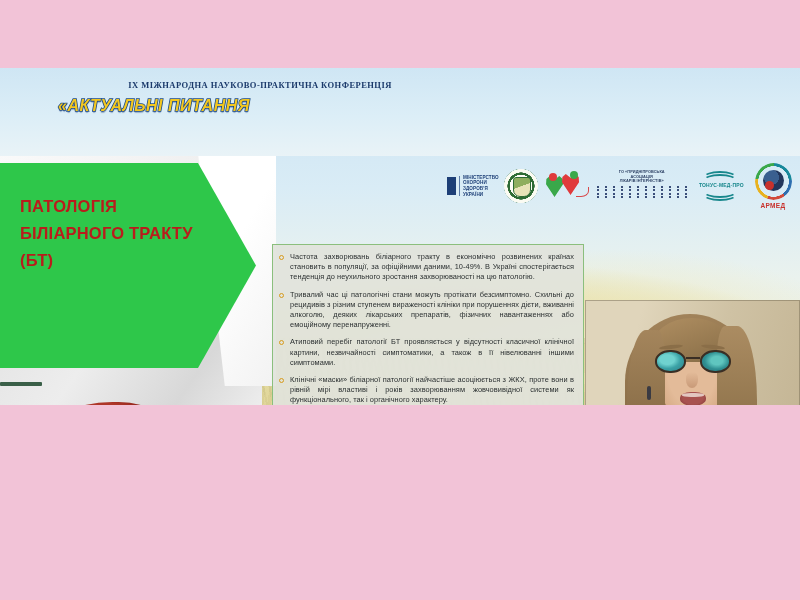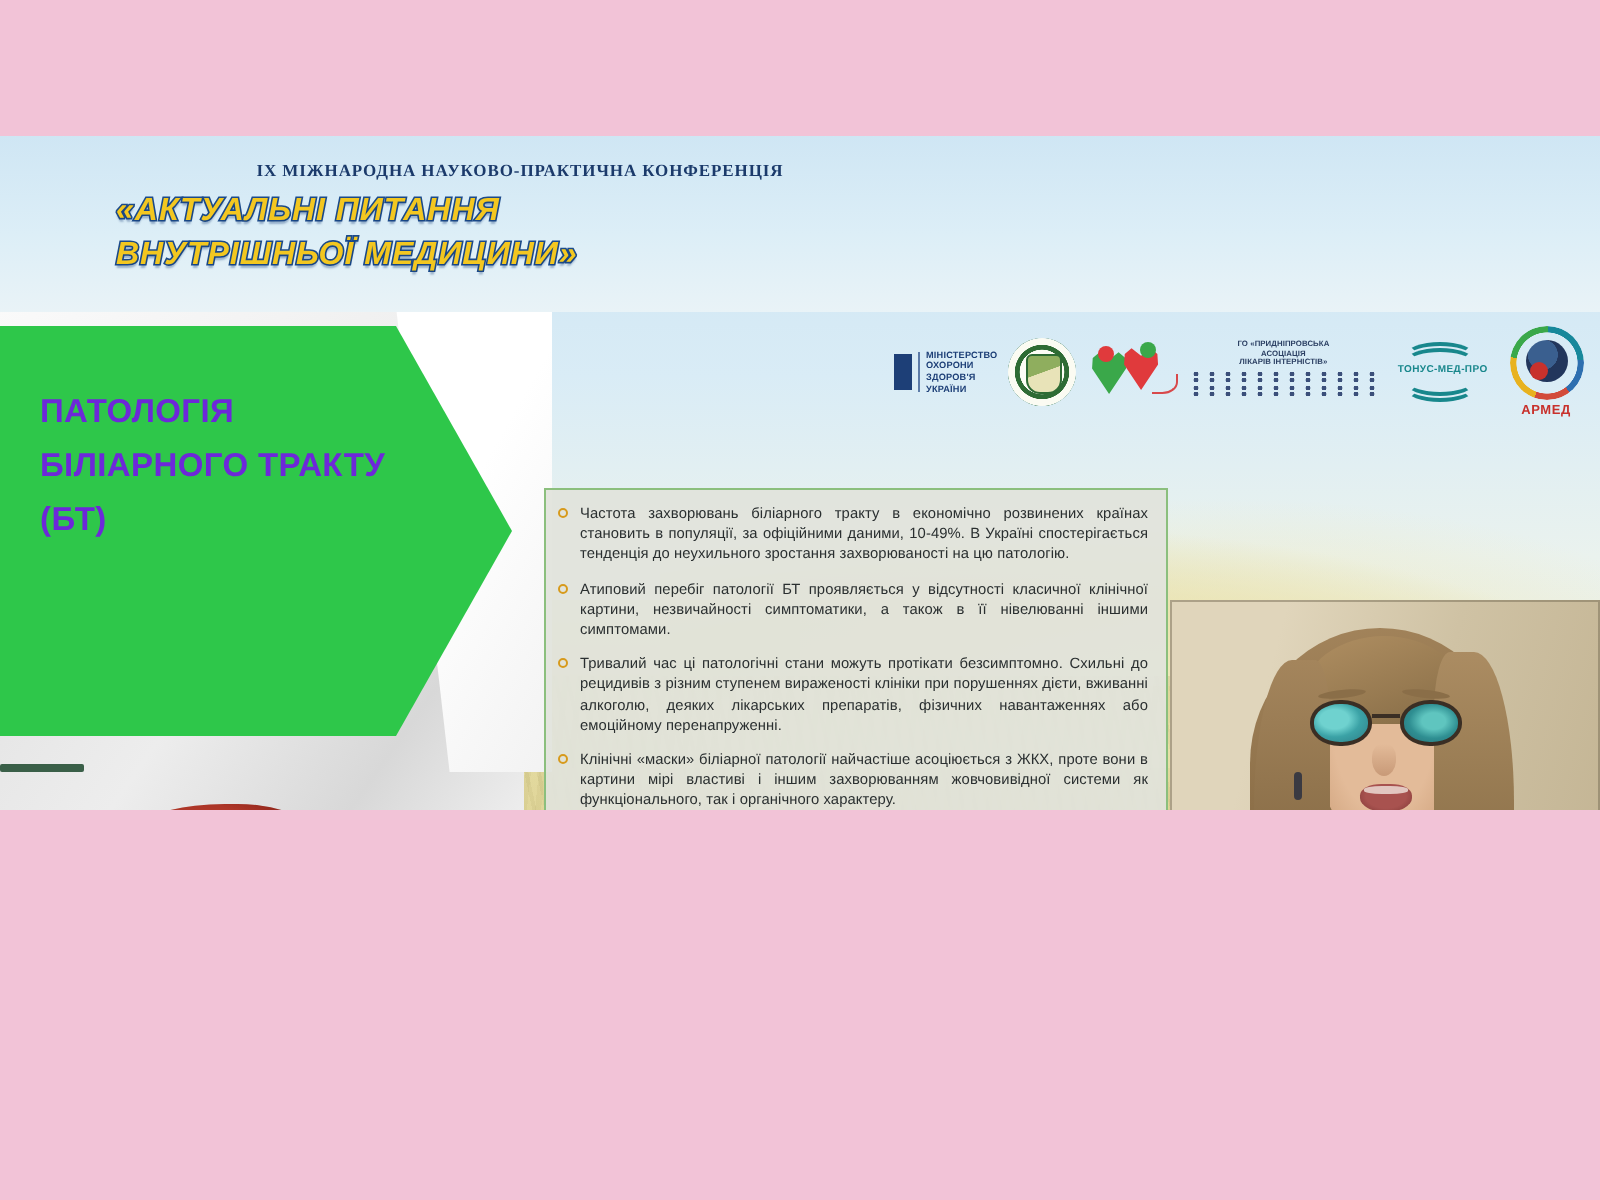--- a/index.html
+++ b/index.html
@@ -159,21 +159,21 @@
     position: absolute; left: -14px; top: 95px;
     width: 270px; height: 205px;
     background: #2ec74a;
     clip-path: polygon(0 0, 212px 0, 270px 50%, 212px 100%, 0 100%);
     border-radius: 0;
   }
   #green-title {
     position: absolute; left: 20px; top: 125px;
     width: 190px;
     font-size: 16.5px; font-weight: bold; line-height: 27px;
-    color: #6d28d9; letter-spacing: .2px;
+    color: #b91c1c; letter-spacing: .2px;
   }
   #green-underline {
     position: absolute; left: 0px; top: 314px; width: 42px; height: 4px;
     background: #3a5f48; border-radius: 1px;
   }
 
   
   #anatomy { position: absolute; left: 18px; top: 330px; width: 190px; height: 130px; }
   .liver {
     position: absolute; left: 18px; top: 4px; width: 140px; height: 72px;
@@ -391,21 +391,20 @@
   <div class="bg-blur"></div>
 
   <div class="slide-base2"></div>
   <div class="slide-base"></div>
   <div class="slide-white-rt"></div>
 
   <div id="header-banner">
     <div class="conf-sub">IX МІЖНАРОДНА НАУКОВО-ПРАКТИЧНА КОНФЕРЕНЦІЯ</div>
     <div class="conf-title">
       <span class="l1">«АКТУАЛЬНІ ПИТАННЯ</span>
-      <span class="l2">ВНУТРІШНЬОЇ МЕДИЦИНИ»</span>
     </div>
   </div>
 
   <div id="logos">
 
     <div class="logo logo-moz">
       <div class="moz-trident"></div>
       <div class="moz-bar"></div>
       <div class="moz-text">
         <div>МІНІСТЕРСТВО</div>
@@ -472,29 +471,29 @@
     <div class="pancreas-tex"></div>
   </div>
 
   <div id="content-box">
     <div class="bullet-row">
       <div class="bullet-mark"><span></span></div>
       <div class="bullet-text">Частота захворювань біліарного тракту в економічно розвинених країнах становить в популяції, за офіційними даними, 10-49%. В Україні спостерігається тенденція до неухильного зростання захворюваності на цю патологію.</div>
     </div>
     <div class="bullet-row">
       <div class="bullet-mark"><span></span></div>
-      <div class="bullet-text">Атиповий перебіг патології БТ проявляється у відсутності класичної клінічної картини, незвичайності симптоматики, а також в її нівелюванні іншими симптомами.</div>
+      <div class="bullet-text">Тривалий час ці патологічні стани можуть протікати безсимптомно. Схильні до рецидивів з різним ступенем вираженості клініки при порушеннях дієти, вживанні алкоголю, деяких лікарських препаратів, фізичних навантаженнях або емоційному перенапруженні.</div>
     </div>
     <div class="bullet-row">
       <div class="bullet-mark"><span></span></div>
-      <div class="bullet-text">Тривалий час ці патологічні стани можуть протікати безсимптомно. Схильні до рецидивів з різним ступенем вираженості клініки при порушеннях дієти, вживанні алкоголю, деяких лікарських препаратів, фізичних навантаженнях або емоційному перенапруженні.</div>
+      <div class="bullet-text">Атиповий перебіг патології БТ проявляється у відсутності класичної клінічної картини, незвичайності симптоматики, а також в її нівелюванні іншими симптомами.</div>
     </div>
     <div class="bullet-row">
       <div class="bullet-mark"><span></span></div>
-      <div class="bullet-text">Клінічні «маски» біліарної патології найчастіше асоціюється з ЖКХ, проте вони в картини мірі властиві і іншим захворюванням жовчовивідної системи як функціонального, так і органічного характеру.</div>
+      <div class="bullet-text">Клінічні «маски» біліарної патології найчастіше асоціюється з ЖКХ, проте вони в рівній мірі властиві і років захворюванням жовчовивідної системи як функціонального, так і органічного характеру.</div>
     </div>
   </div>
 
   <div id="citations">
     <div>Afghani E., Lo S.K., Covington P.S., Cash B.D., Pandol S.J. Sphincter of Oddi Function and Risk Factors for Dysfunction. Front Nutr 2017;4:1. doi:10.3389/fnut.2017.00001</div>
 
   </div>
 
   <div class="field-strip"></div>
 

